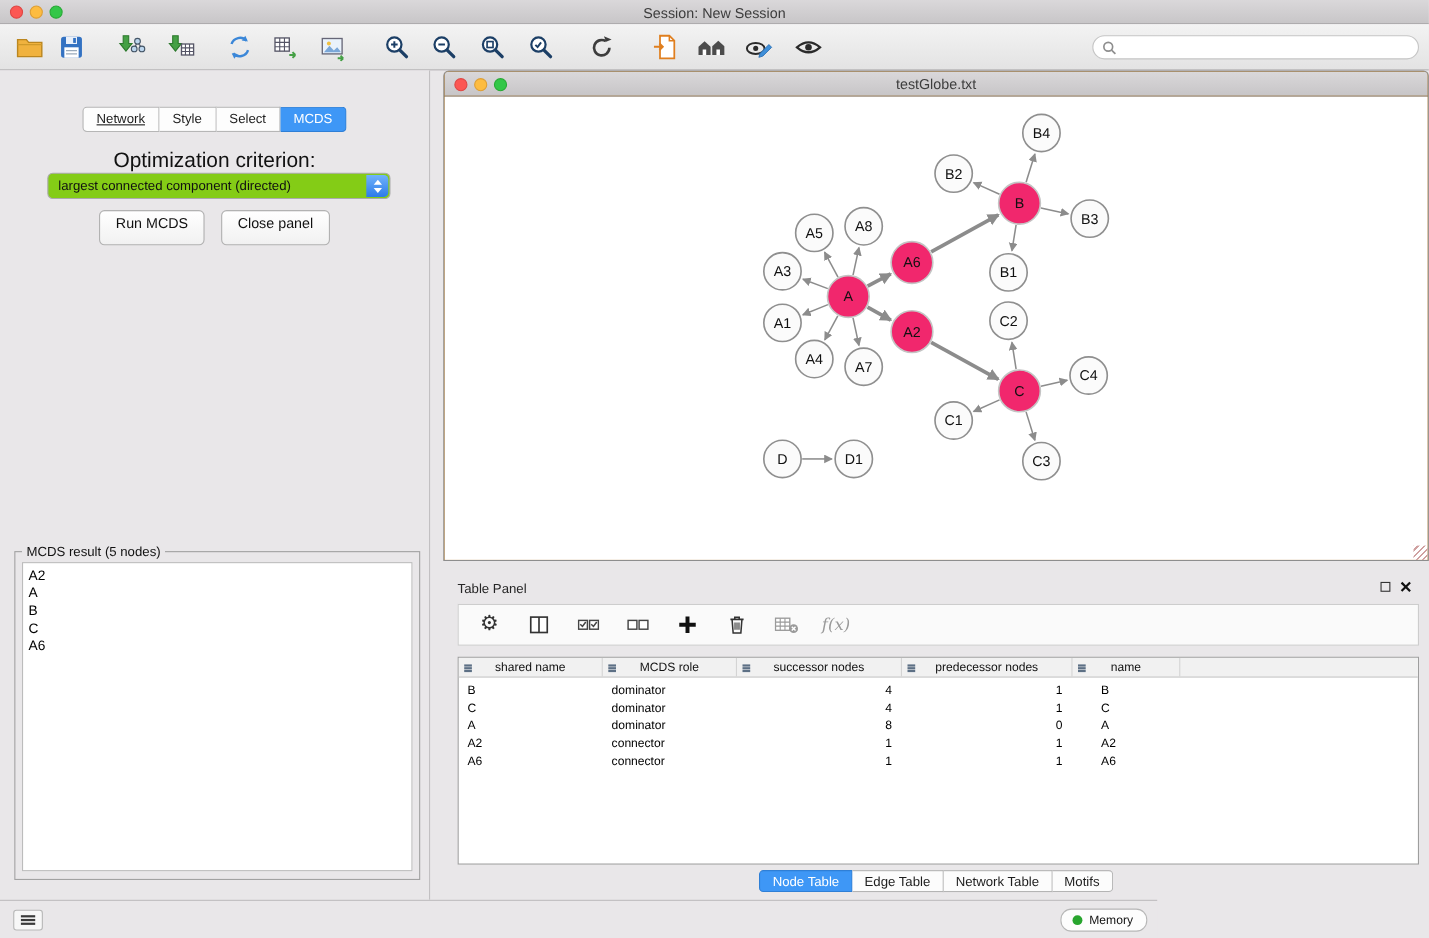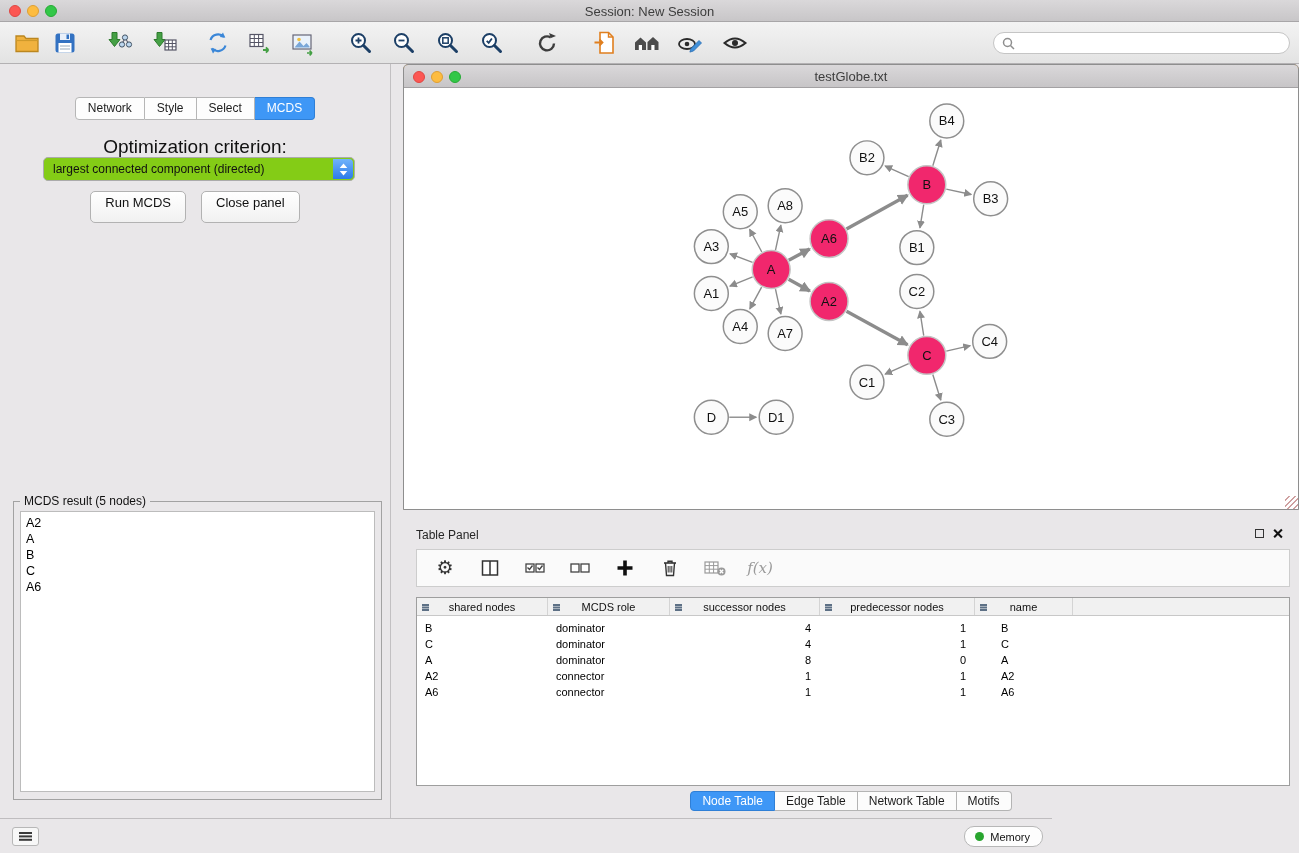--- a/index.html
+++ b/index.html
@@ -35,21 +35,21 @@
   .wicons { position:absolute; right:10px; top:9px; display:flex; gap:9px; align-items:center; }
   .float-ic { width:9px; height:9px; border:1.5px solid #333; background:transparent; }
   .x-ic { position:relative; width:10px; height:10px; }
   .x-ic::before,.x-ic::after { content:""; position:absolute; left:4px; top:0;
         width:2.2px; height:11px; background:#111; }
   .x-ic::before{ transform:rotate(45deg);} .x-ic::after{ transform:rotate(-45deg);}
 
   .ctabs { position:absolute; left:0; right:0; top:33px; display:flex; justify-content:center; }
   .ctab { font-size:12px; padding:3px 12px 4px; background:#fdfdfd; border:1px solid #b6b6b6;
           border-left:none; color:#1d1d1d; }
-  .ctab:first-child { border-left:1px solid #b6b6b6; border-radius:4px 0 0 4px; }
+  .ctab:first-child { border-left:1px solid #b6b6b6; border-radius:4px 0 0 4px;text-decoration:underline; }
   .ctab:last-child { border-radius:0 4px 4px 0; }
   .ctab.active { background:#3e97f6; color:#fff; border-color:#2f7fd6; }
 
   .opt-label { position:absolute; left:0; right:0; top:72px; text-align:center;
                font-size:19px; color:#111; }
   .combo { position:absolute; left:43px; top:93px; width:312px; height:24px; background:#84cc16;
            border:1px solid #ababab; border-radius:5px; font-size:12px; color:#111;
            line-height:22px; padding-left:9px; }
   .combo .stepper { position:absolute; right:1px; top:1px; bottom:1px; width:20px;
            background:linear-gradient(#71b3fb,#2d7be9); border-radius:0 4px 4px 0;
@@ -497,21 +497,21 @@
     </span>
     <span class="tpbtn">
       <span class="fx-txt">f(x)</span>
     </span>
   </div>
 
   <div class="tp-table">
     <div class="hrow">
         <div class="hcell c0">
           <span class="hicon"></span>
-          <span>shared nodes</span>
+          <span>shared name</span>
         </div>
         <div class="hcell c1">
           <span class="hicon"></span>
           <span>MCDS role</span>
         </div>
         <div class="hcell c2">
           <span class="hicon"></span>
           <span>successor nodes</span>
         </div>
         <div class="hcell c3">

